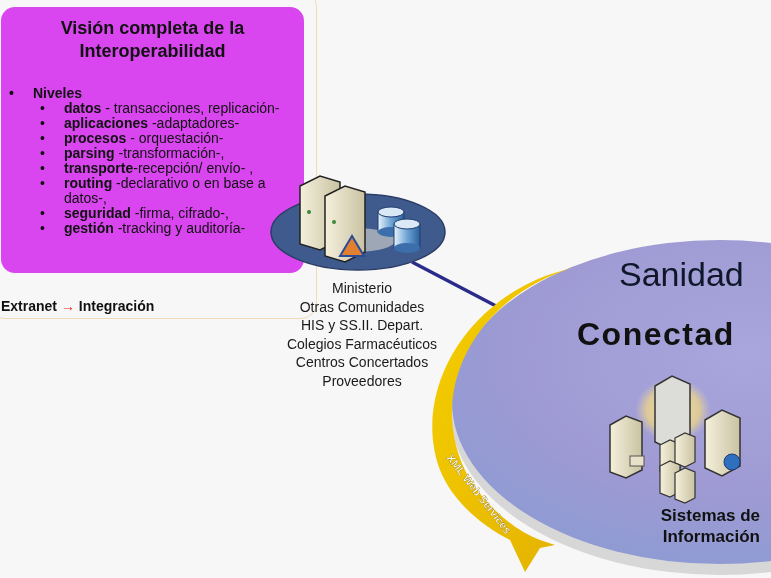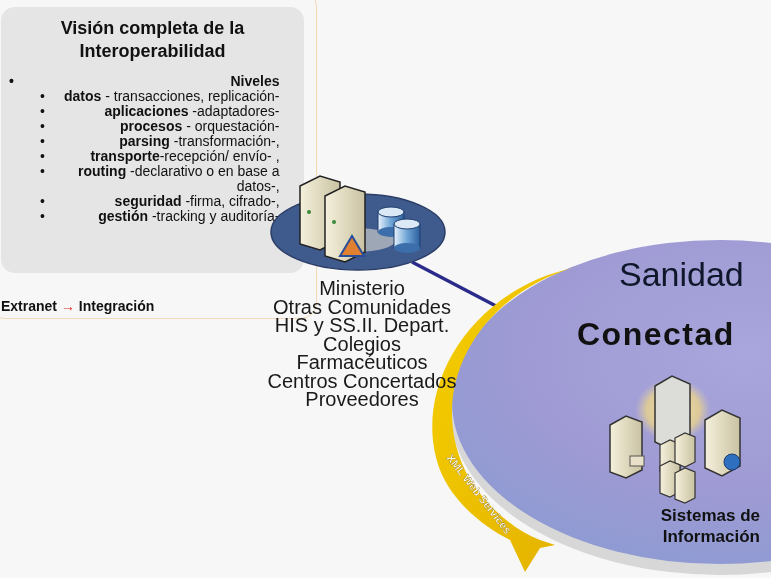--- a/index.html
+++ b/index.html
@@ -1,30 +1,30 @@
 <!DOCTYPE html>
 <html><head>
   <meta charset="utf-8">
   <style>
     html, body { margin:0; padding:0; }
     body { width:771px; height:578px; background:#f7f7f7; position:relative; overflow:hidden; font-family:"Liberation Sans", sans-serif; color:#111; }
     .outer-frame { position:absolute; left:-12px; top:-10px; width:327px; height:327px; border:1.5px solid #f4d9b8; border-radius:16px; background:#f7f7f7; }
-    .yellow-box { position:absolute; left:0; top:6px; width:303px; height:266px; background:#e5e5e5; border-radius:14px; }
+    .yellow-box { position:absolute; left:0; top:6px; width:303px; height:266px; background:#d946ef; border-radius:14px; }
     .title { position:absolute; left:0; top:10px; width:303px; text-align:center; font-weight:bold; font-size:18px; line-height:23px; }
-    .bullets { position:absolute; left:8px; top:67px; font-size:14px; line-height:15px;text-align:right; }
+    .bullets { position:absolute; left:8px; top:79px; font-size:14px; line-height:15px; }
     .b1 { position:relative; padding-left:24px; white-space:nowrap; }
     .b1::before { content:"•"; position:absolute; left:0; }
     .b2 { position:relative; padding-left:55px; white-space:nowrap; }
     .b2::before { content:"•"; position:absolute; left:31px; }
     .b2.cont::before { content:""; }
     .bold { font-weight:bold; }
     .footer-caption { position:absolute; left:0; top:295px; width:303px; text-align:left; font-weight:bold; font-size:14px; }
     .footer-caption .arrow { color:#e8251b; }
     .connector { position:absolute; left:0; top:0; width:771px; height:578px; pointer-events:none; }
-    .partners { position:absolute; left:262px; top:279px; width:200px; text-align:center; font-size:20px; line-height:18.5px; color:#1a1a1a; }
+    .partners { position:absolute; left:262px; top:279px; width:200px; text-align:center; font-size:14px; line-height:18.5px; color:#1a1a1a; }
     .sanidad { position:absolute; left:619px; top:258px; font-size:34px; line-height:32px; color:#0f172a; white-space:nowrap; }
     .conectada { position:absolute; left:577px; top:290px; font-size:32px; line-height:32px; font-weight:bold; letter-spacing:1.5px; white-space:nowrap;margin-top:28px; }
     .sistemas { position:absolute; left:600px; top:505px; width:160px; text-align:right; font-weight:bold; font-size:17px; line-height:21px; color:#111; }
   </style>
 </head>
 <body>
 
 <div class="outer-frame">
   <div class="yellow-box" style="left:12px; top:16px;">
     <div class="title">

